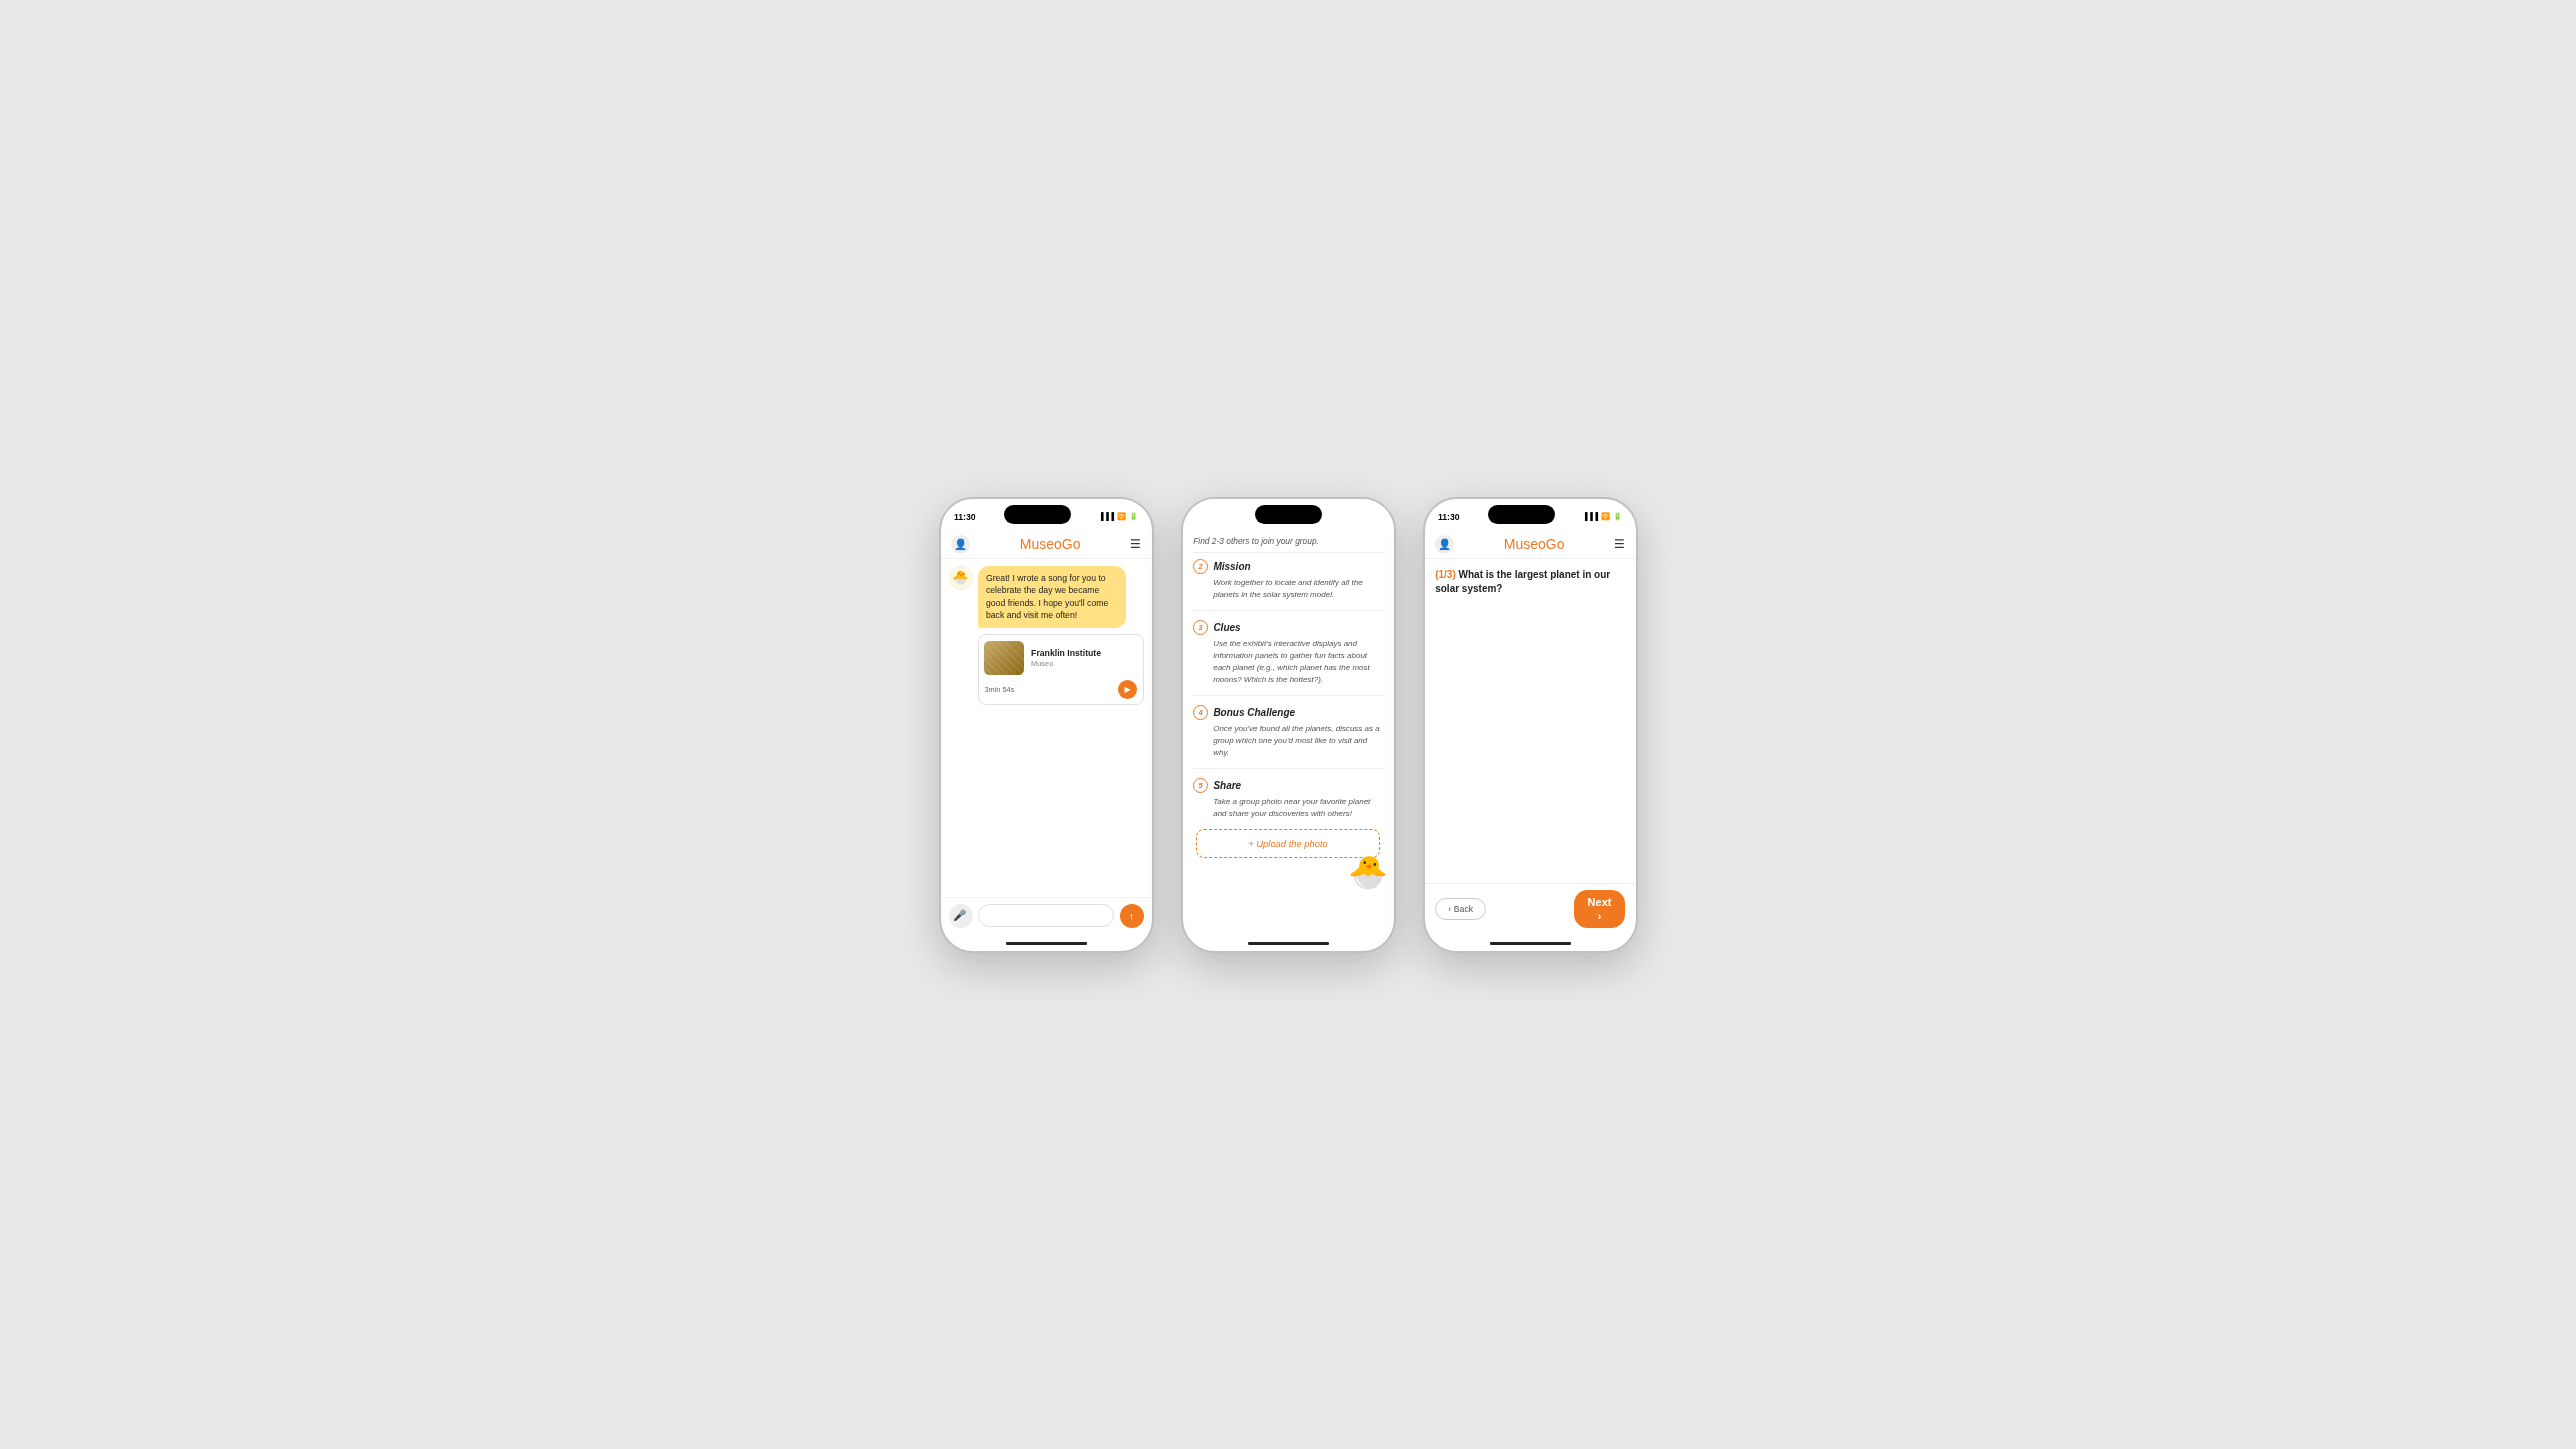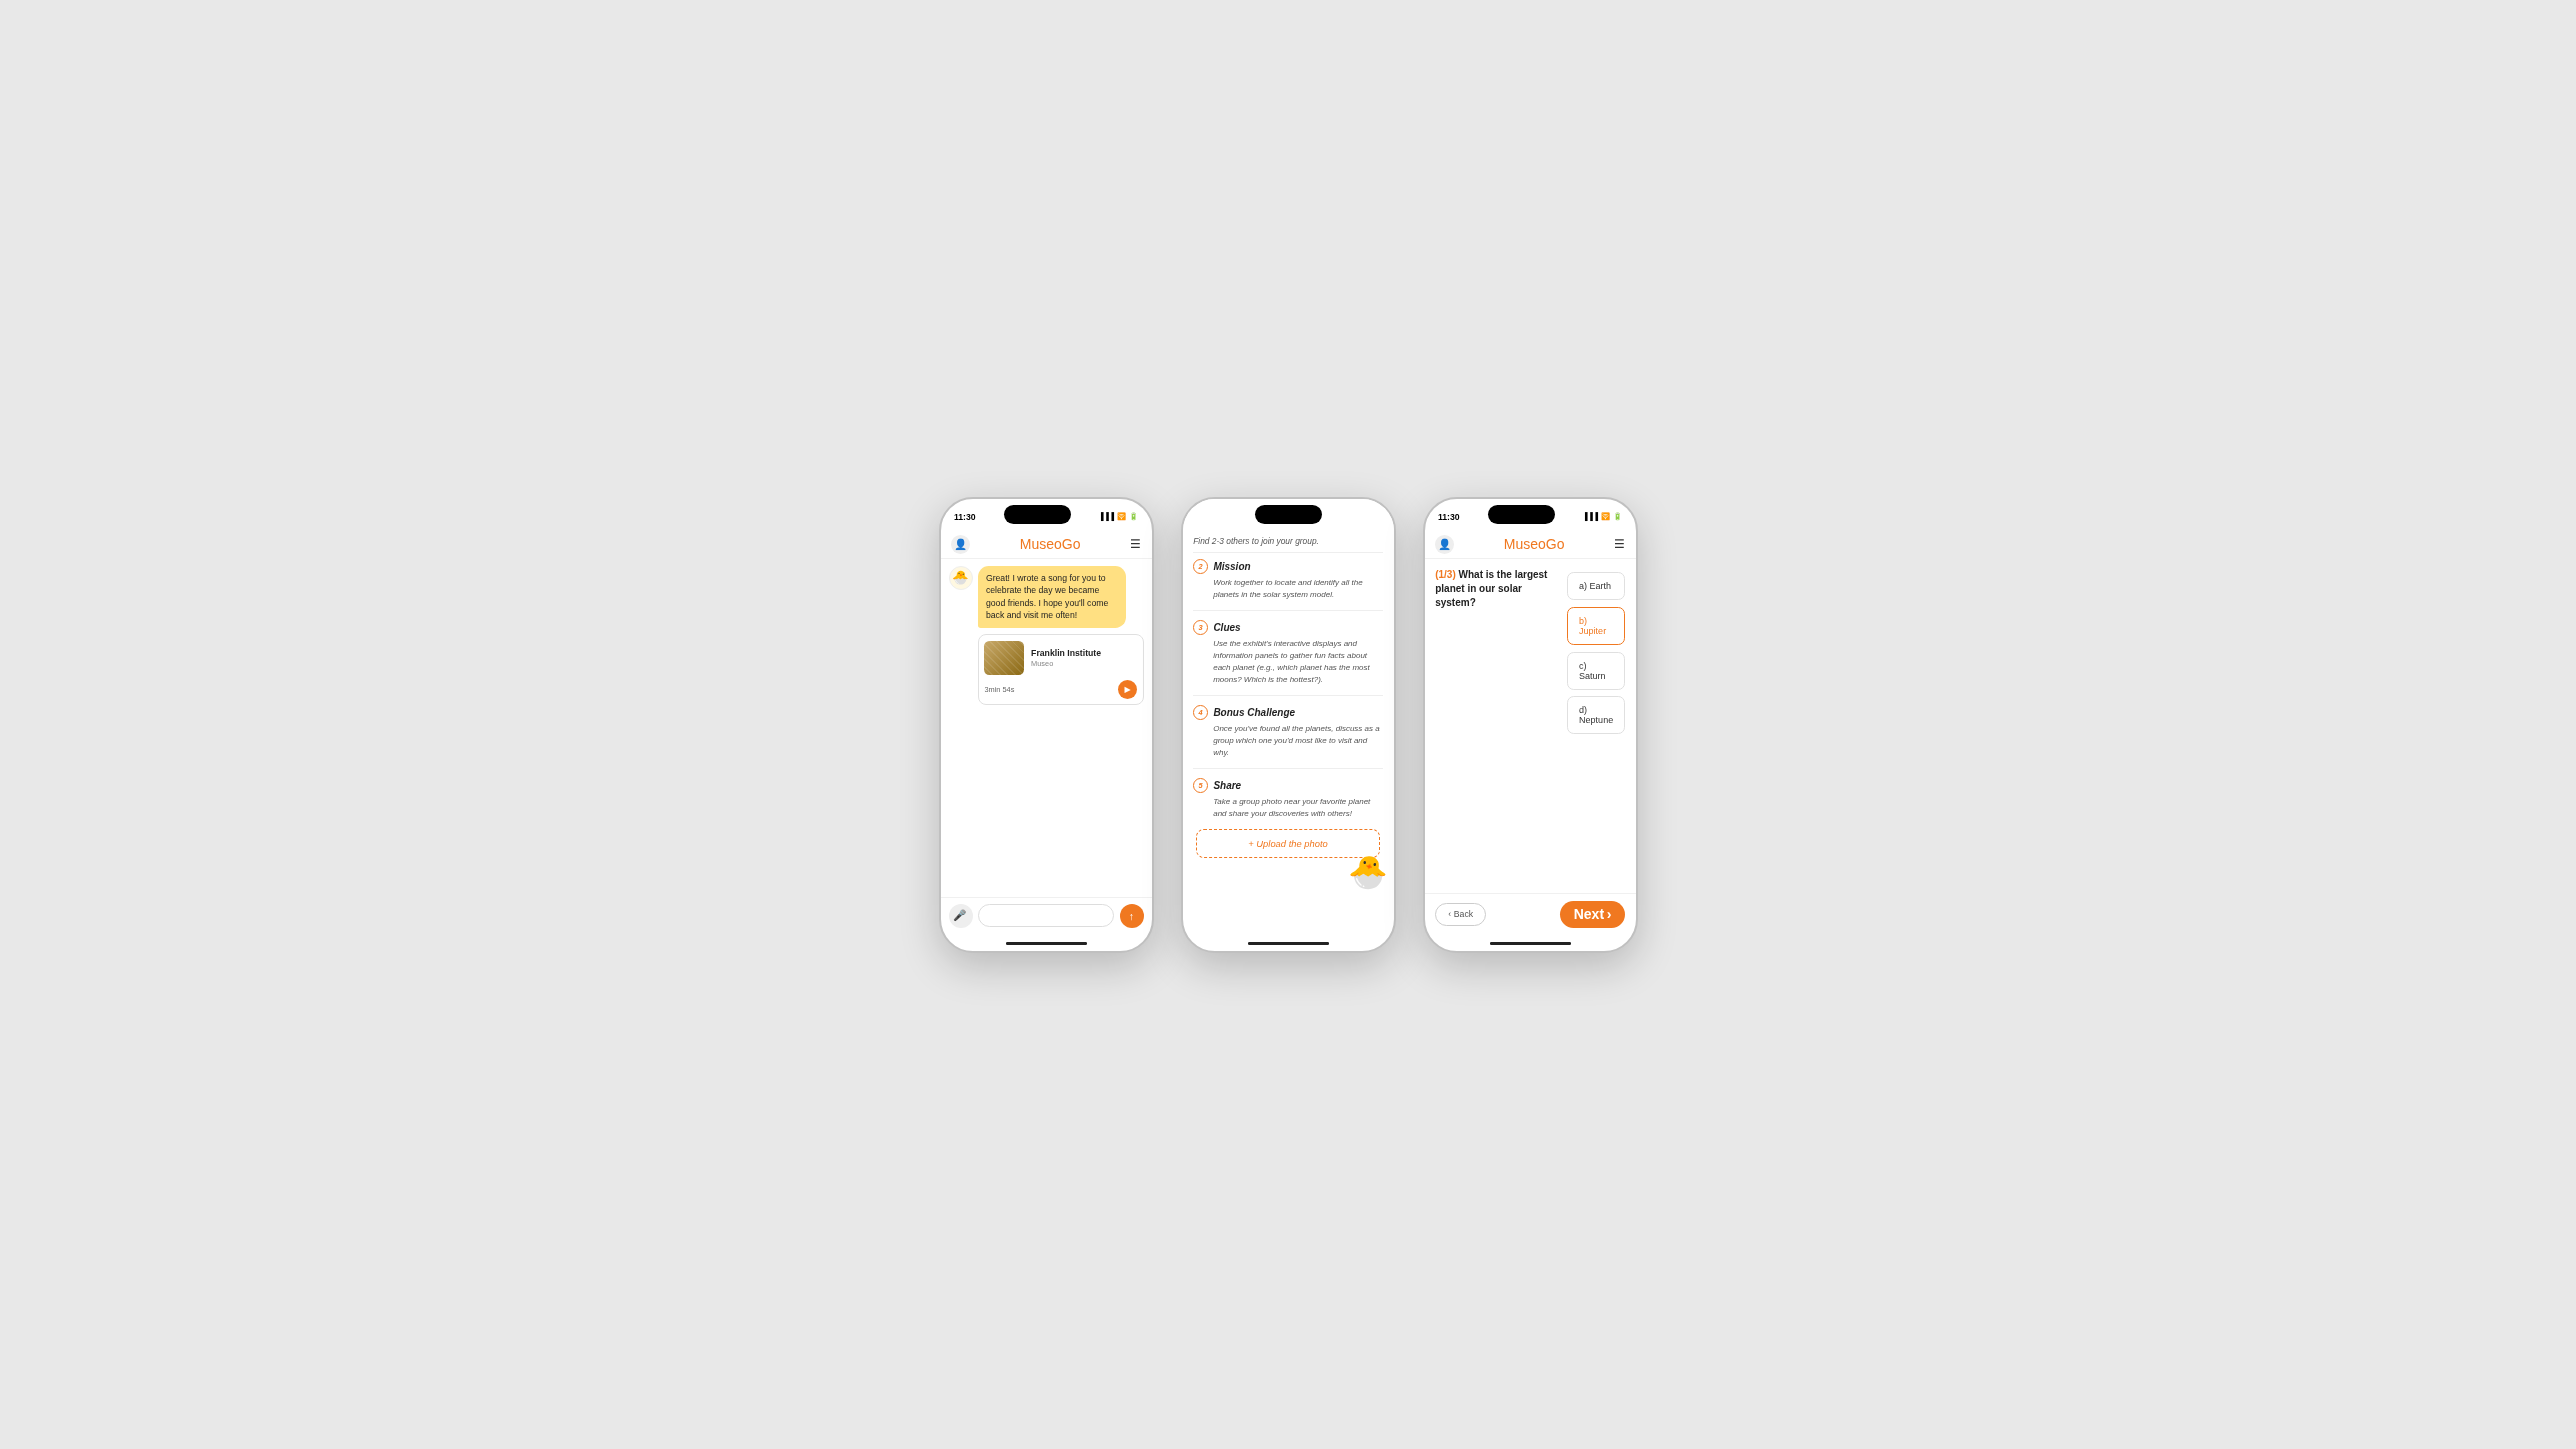--- a/index.html
+++ b/index.html
@@ -309,23 +309,23 @@
       font-size: 8.7px;
       color: #555;
       background: #fff;
       display: flex; align-items: center; gap: 2.7px;
     }
     .next-btn {
       background: #f07820;
       color: #fff;
       border-radius: 13.4px;
       padding: 5.4px 13.4px;
-      font-size: 14px;
+      font-size: 11px;
       font-weight: 600;
-      display: flex; align-items: center; gap: 2.7px;
+      display: flex; align-items: center; gap: 2.7px; flex-direction: column;
     }
 
     
     .phone2 .status-bar { background: #fff; }
     .phone2-inner {
       flex: 1;
       overflow: hidden;
       display: flex;
       flex-direction: column;
       font-style: italic;
@@ -460,26 +460,20 @@
       <span class="logo">MuseoGo</span>
       <span class="hamburger-icon">☰</span>
     </div>
 
     <div class="quiz-content">
       <div class="quiz-question">
         <span class="q-num">(1/3)</span>
         <span>What is the largest planet in our solar system?</span>
       </div>
 
-      <div class="quiz-options">
-        <div class="quiz-option">a) Earth</div>
-        <div class="quiz-option selected">b) Jupiter</div>
-        <div class="quiz-option">c) Saturn</div>
-        <div class="quiz-option">d) Neptune</div>
-      </div>
     </div>
 
     <div class="quiz-footer">
       <div class="back-btn">
         <span>‹</span>
         <span>Back</span>
       </div>
       <div class="next-btn">
         <span>Next</span>
         <span>›</span>

